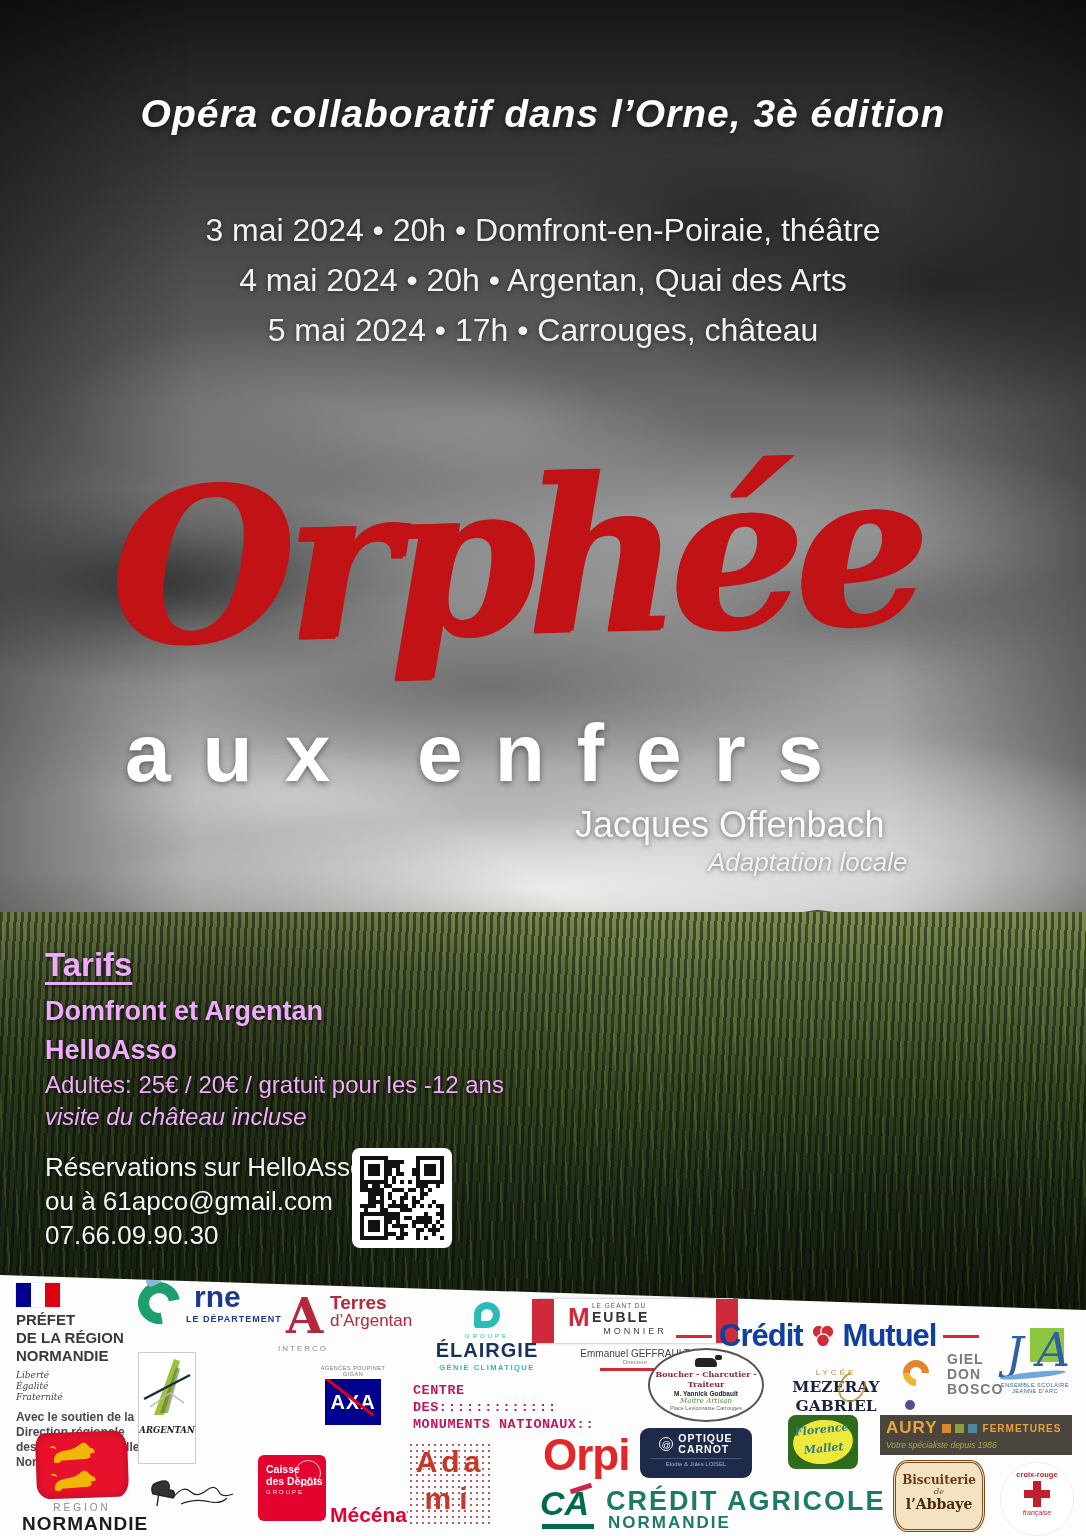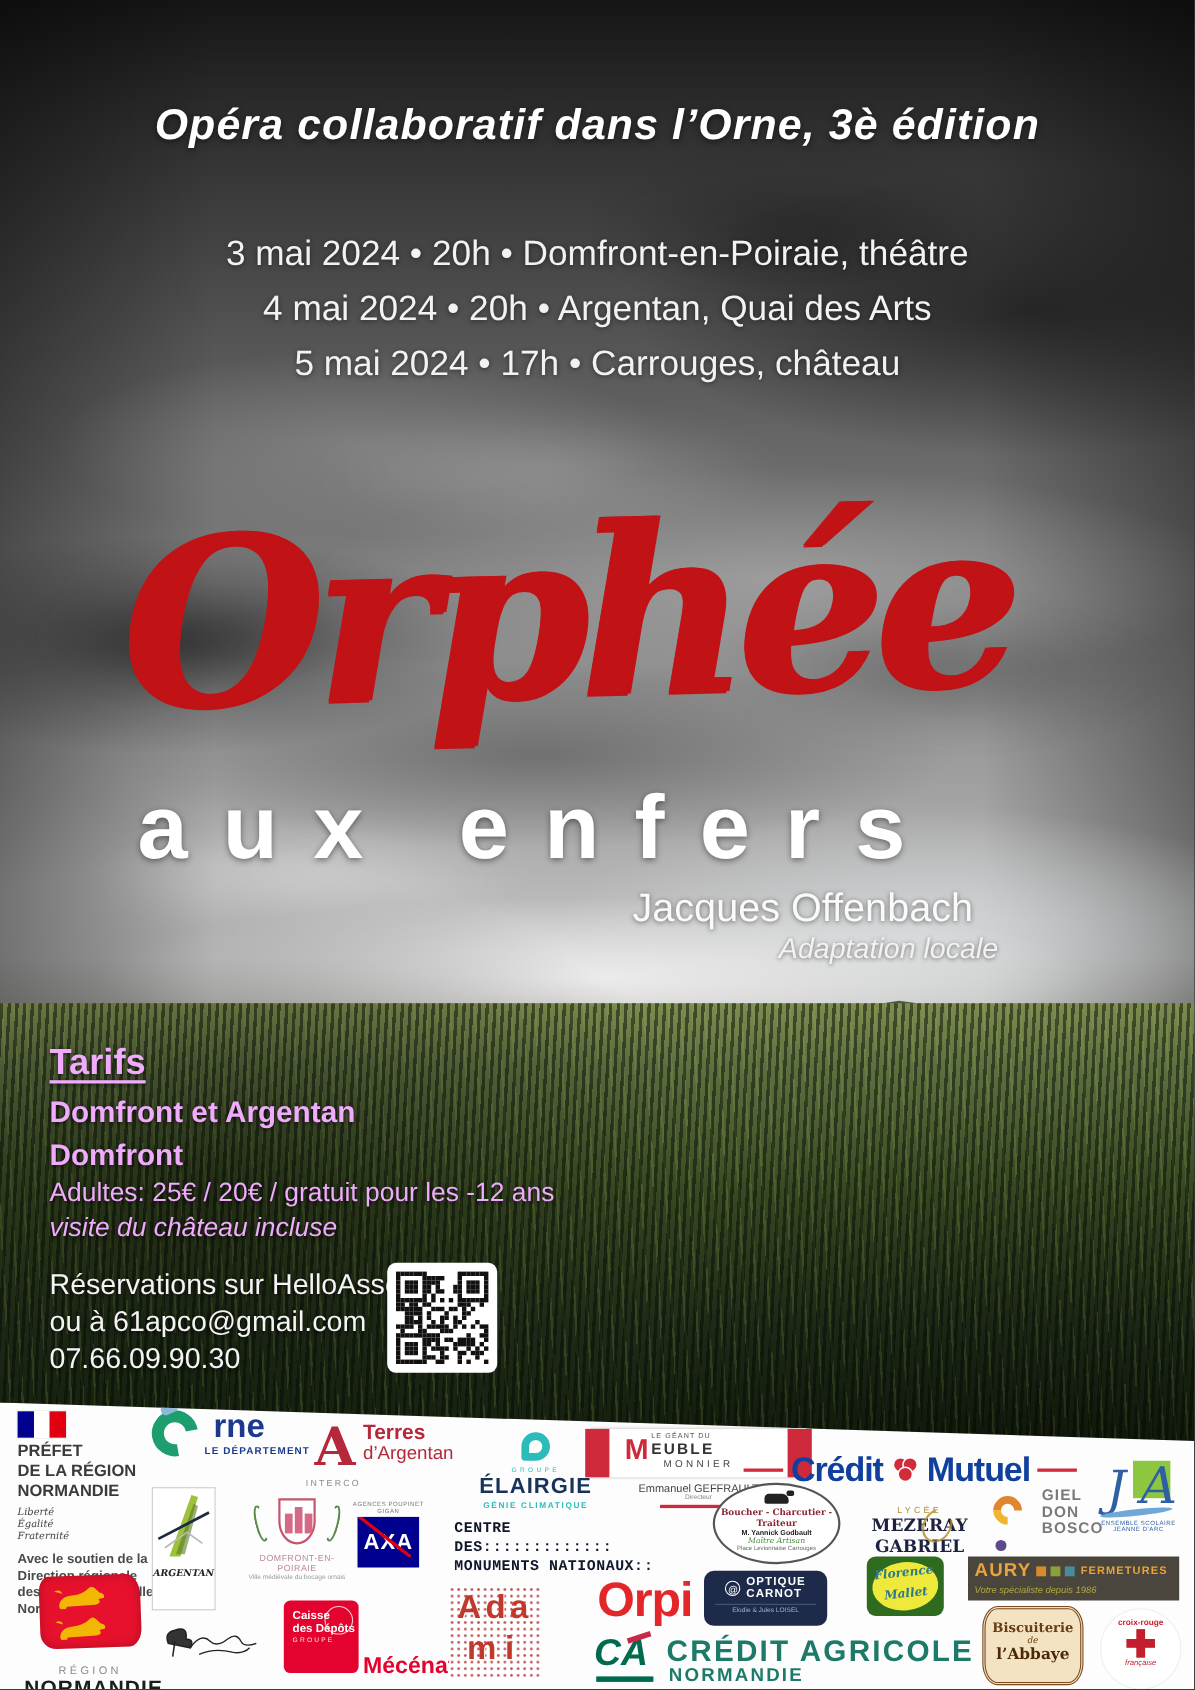--- a/index.html
+++ b/index.html
@@ -133,21 +133,21 @@
   .domfront .nm{font-size:8px;color:#b98a92;letter-spacing:.5px;margin-top:3px;}
   .domfront .tg{font-size:6px;color:#9a9a9a;margin-top:1px;}
 
   .axa{left:320px;top:93px;width:66px;text-align:center;}
   .axa .hd{font-size:5.5px;color:#777;letter-spacing:.5px;}
   .axa .sq{position:relative;width:56px;height:46px;background:#00008f;margin:2px auto 0;overflow:hidden;}
   .axa .sq .nm{color:#fff;font-size:20px;font-weight:bold;line-height:46px;letter-spacing:1px;}
   .axa .sq .sl{position:absolute;left:-6px;top:-8px;width:70px;height:3px;background:#e1000f;transform:rotate(38deg);transform-origin:left top;}
 
   .monum{left:413px;top:110px;width:190px;font-family:"Liberation Mono",monospace;
-     font-size:13.5px;font-weight:bold;color:#0f172a;line-height:17px;letter-spacing:.5px;}
+     font-size:13.5px;font-weight:bold;color:#be185d;line-height:17px;letter-spacing:.5px;}
   .monum .dots{letter-spacing:1px;}
 
   .boucher{left:648px;top:76px;width:116px;height:74px;background:#fff;border:2px solid #555;border-radius:50%;
      text-align:center;padding-top:8px;}
   .boucher .cow{width:22px;height:9px;background:#222;border-radius:4px 6px 2px 2px;margin:0 auto;position:relative;}
   .boucher .cow:after{content:"";position:absolute;right:-5px;top:-3px;width:7px;height:5px;background:#222;border-radius:2px;}
   .boucher .t{font-family:"DejaVu Serif",serif;font-size:8px;font-weight:bold;color:#8b2635;margin-top:2px;}
   .boucher .n{font-size:6.5px;font-weight:bold;color:#222;margin-top:1px;}
   .boucher .c{font-family:"DejaVu Serif",serif;font-style:italic;font-size:7px;color:#4a8a3a;}
   .boucher .a{font-size:5.5px;color:#666;}
@@ -170,21 +170,21 @@
   .ja .j{position:absolute;left:6px;top:2px;font-family:"DejaVu Serif",serif;font-style:italic;font-size:44px;color:#2e5fa3;line-height:48px;}
   .ja .a{position:absolute;right:0px;top:-4px;font-family:"DejaVu Serif",serif;font-style:italic;font-size:46px;color:#2e5fa3;line-height:52px;}
   .ja .sw{position:absolute;left:0;bottom:2px;width:66px;height:6px;background:#6fa8d8;border-radius:50%;transform:rotate(-6deg);}
   .ja .cap{font-size:5.5px;color:#2e5fa3;margin-top:2px;letter-spacing:.5px;}
 
   .region{left:22px;top:160px;width:120px;text-align:center;}
   .region .flag{position:relative;width:92px;height:66px;background:#e8112d;margin:0 auto;
      border-radius:10% 14% 12% 16%/22% 30% 26% 22%;transform:rotate(-2deg);box-shadow:inset 0 0 10px rgba(0,0,0,.25);}
   .region .flag svg{position:absolute;left:10px;width:72px;height:26px;}
   .region .flag svg.l1{top:6px;} .region .flag svg.l2{top:34px;}
-  .region .ov{font-size:10px;color:#8a8a8a;letter-spacing:3px;margin-top:16px;}
+  .region .ov{font-size:10px;color:#8a8a8a;letter-spacing:3px;margin-top:4px;}
   .region .nm{font-size:19px;font-weight:bold;color:#1c1c1c;letter-spacing:1px;}
 
   .signature{left:145px;top:200px;width:95px;}
   .signature svg{width:95px;height:40px;}
 
   .caisse{left:258px;top:183px;width:150px;}
   .caisse .sq{position:relative;width:68px;height:66px;background:#e4032e;border-radius:6px;padding:8px 0 0 8px;color:#fff;}
   .caisse .sq .l{font-size:10.5px;font-weight:bold;line-height:12px;}
   .caisse .sq .g{font-size:6px;letter-spacing:2px;margin-top:2px;opacity:.9;}
   .caisse .sq:after{content:"";position:absolute;right:5px;top:5px;width:24px;height:24px;border:1px solid rgba(255,255,255,.8);border-radius:50%;}
@@ -258,21 +258,21 @@
   </div>
 
   <div class="abs main-title">Orphée</div>
   <div class="abs sub-title">aux enfers</div>
   <div class="abs composer">Jacques Offenbach</div>
   <div class="abs adaptation">Adaptation locale</div>
 
   <div class="abs tarifs">
     <div class="head">Tarifs</div>
     <div class="venue">Domfront et Argentan</div>
-    <div class="venue">Domfront</div>
+    <div class="venue">HelloAsso</div>
     <div class="price">Adultes: 25€ / 20€ / gratuit pour les -12 ans</div>
     <div class="note">visite du château incluse</div>
   </div>
 
   <div class="abs resa">
     <div>Réservations sur HelloAsso</div>
     <div>ou à 61apco@gmail.com</div>
     <div>07.66.09.90.30</div>
   </div>
 
@@ -800,27 +800,20 @@
     <div class="lg villearg">
       <svg viewBox="0 0 54 68">
         <path d="M14 62 L34 6 L40 8 L24 62 Z" fill="#9dc13a"></path>
         <path d="M20 60 L36 14 L40 16 L28 60 Z" fill="#5a7a28" opacity=".6"></path>
         <path d="M4 46 L50 22" stroke="#1c2a44" stroke-width="2.5" fill="none"></path>
         <path d="M10 54 L30 40 L44 50" stroke="#b8b8b8" stroke-width="1.5" fill="none"></path>
       </svg>
       <div class="nm">ARGENTAN</div>
     </div>
 
-    <div class="lg domfront">
-      <span class="leaf l"></span>
-      <span class="leaf r"></span>
-      <div class="crest"><i></i><i></i><i></i></div>
-      <div class="nm">DOMFRONT-EN-POIRAIE</div>
-      <div class="tg">Ville médiévale du bocage ornais</div>
-    </div>
 
     <div class="lg axa">
       <div class="hd">AGENCES POUPINET GIGAN</div>
       <div class="sq">
         <span class="sl"></span>
         <div class="nm">AXA</div>
       </div>
     </div>
 
     <div class="lg monum">

